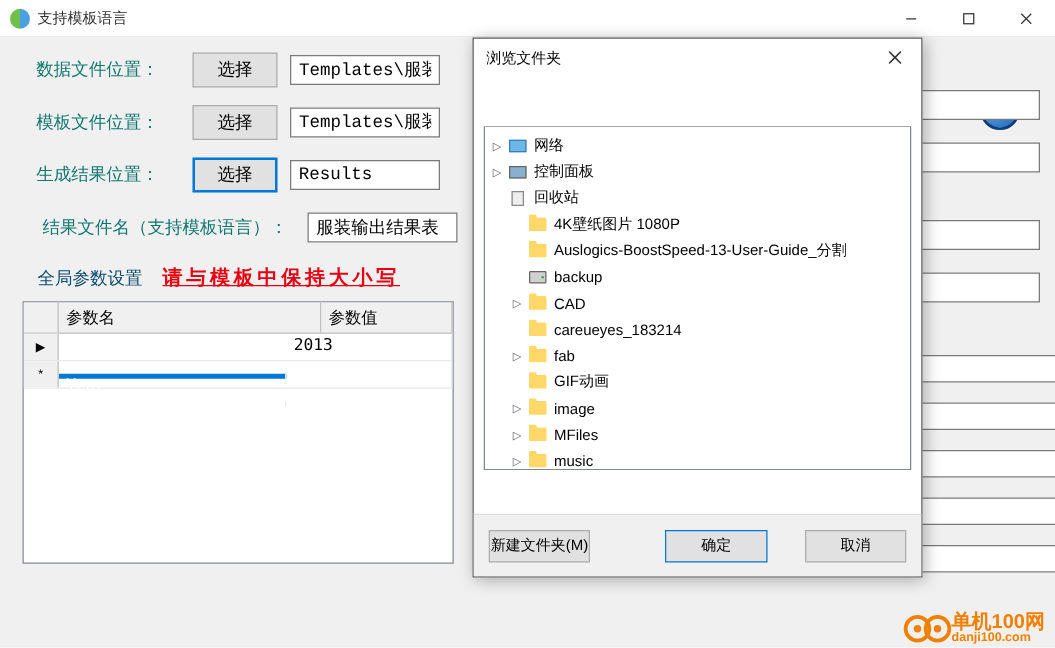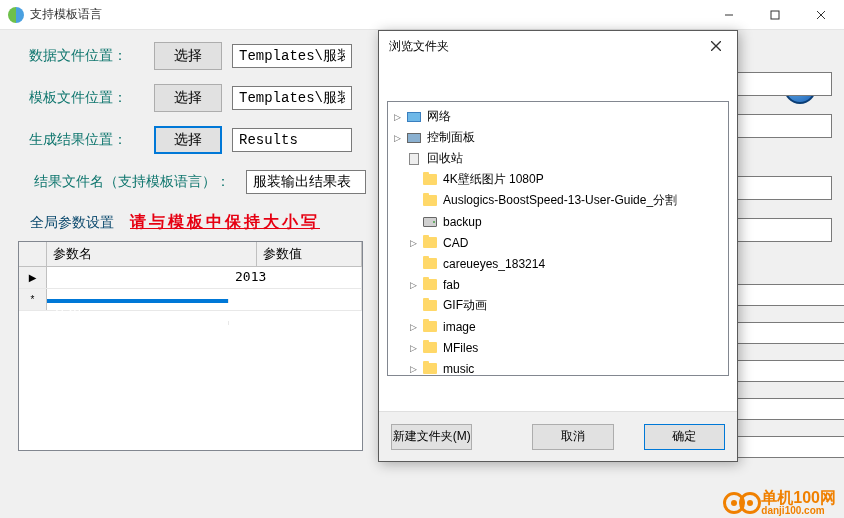--- a/index.html
+++ b/index.html
@@ -281,16 +281,16 @@
           <span class="ticon">
             <span class="folder-icon"></span>
           </span>
           <span>music</span>
         </div>
       </div>
   </div>
   <div class="dialog-buttons">
     <div class="btn">新建文件夹(M)</div>
     <div class="spacer"></div>
+    <div class="btn ok-btn">确定</div>
     <div class="btn">取消</div>
-    <div class="btn ok-btn">确定</div>
   </div>
 </div>
 
 </body></html>

